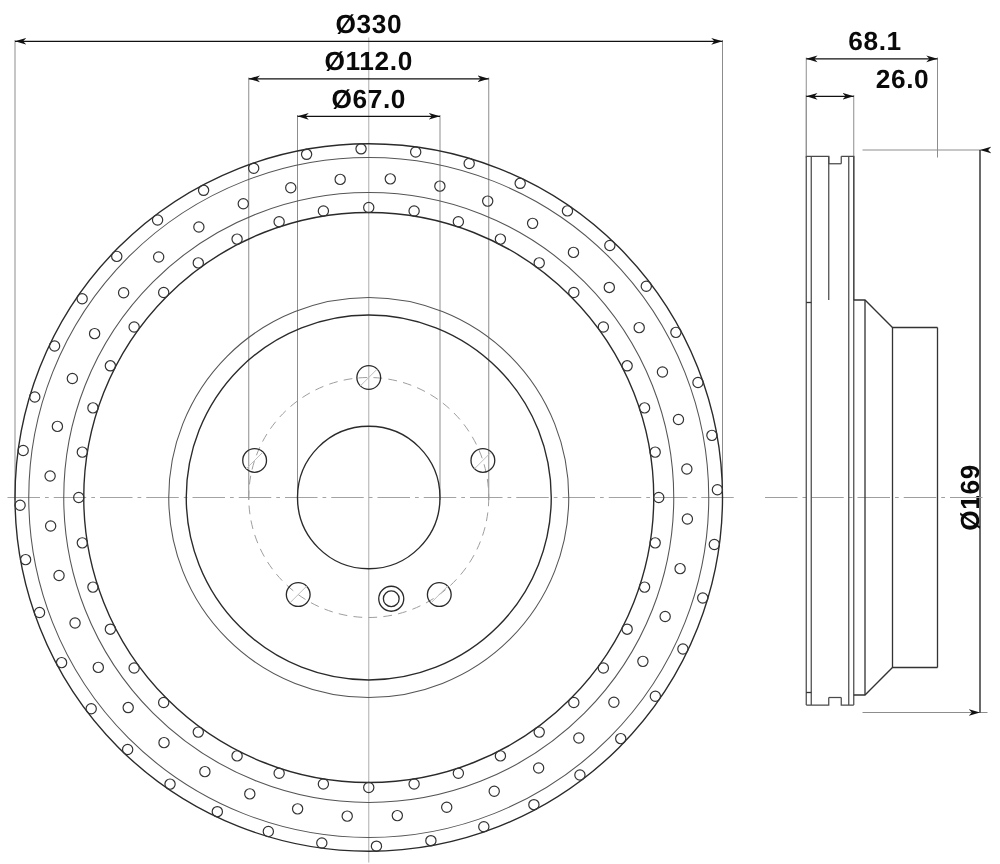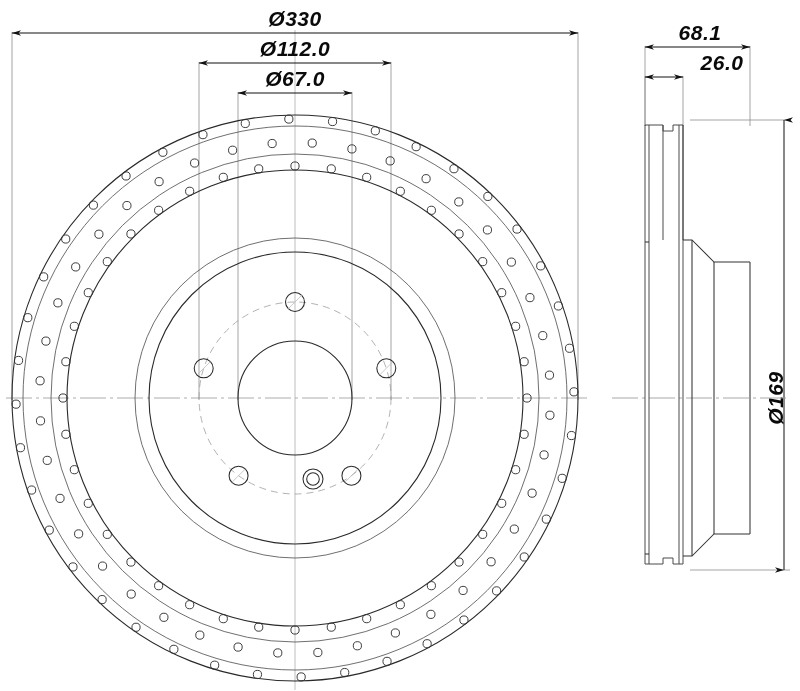--- a/index.html
+++ b/index.html
@@ -4,21 +4,21 @@
 <title>Brake Disc Technical Drawing</title>
 <style>
   html,body{margin:0;padding:0;background:#ffffff;}
   body{
     width:800px;height:691px;
     font-family:"Liberation Sans", sans-serif;
     color:#111;
     overflow:hidden;
     position:relative;
   }
-  #drawing-root{position:absolute;inset:0;width:640px;height:691px;font-style:italic;}
+  #drawing-root{position:absolute;inset:0;width:640px;height:691px;}
   svg{display:block;}
   .dim-text{
     font-family:"Liberation Sans", sans-serif;
     font-size:21px;
     font-weight:700;
     fill:#0a0a0a;
     letter-spacing:0.5px;
   }
 </style>
 </head>

